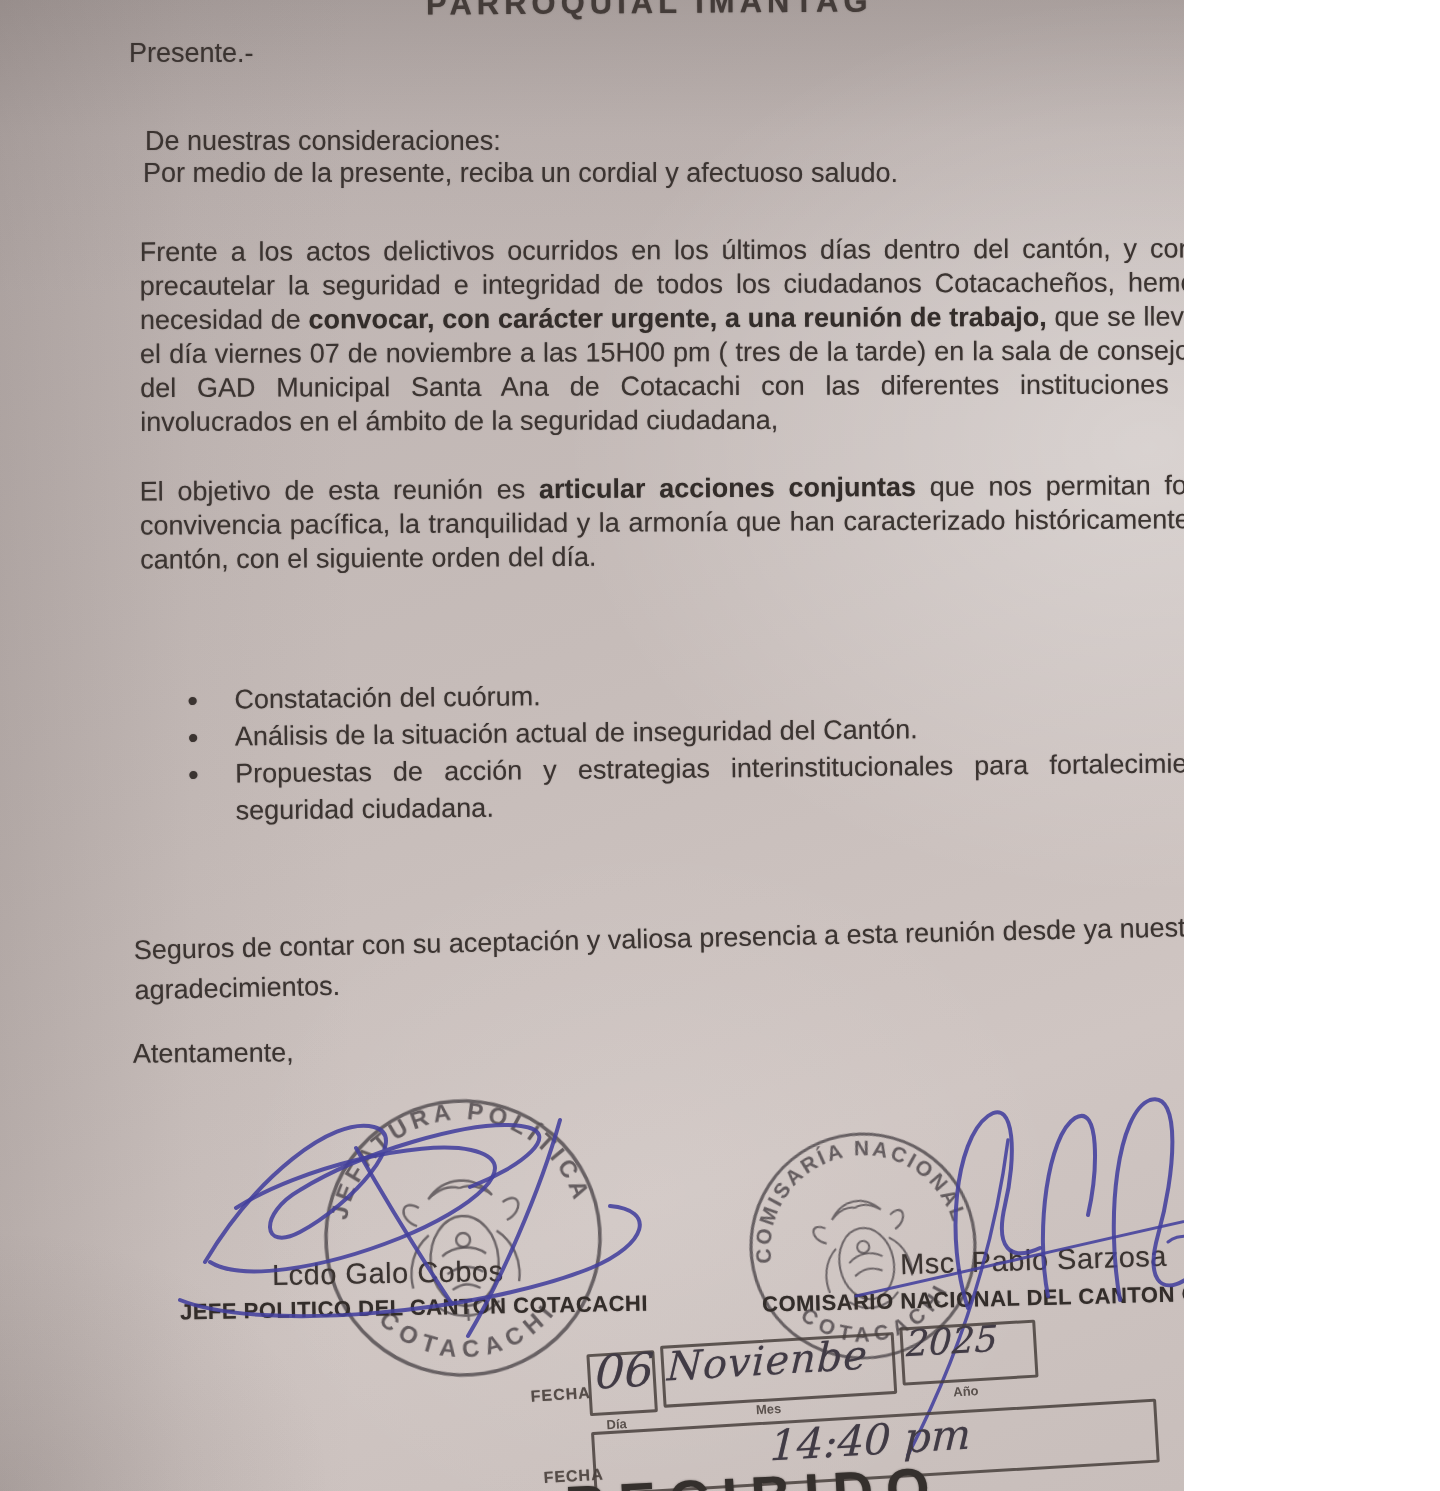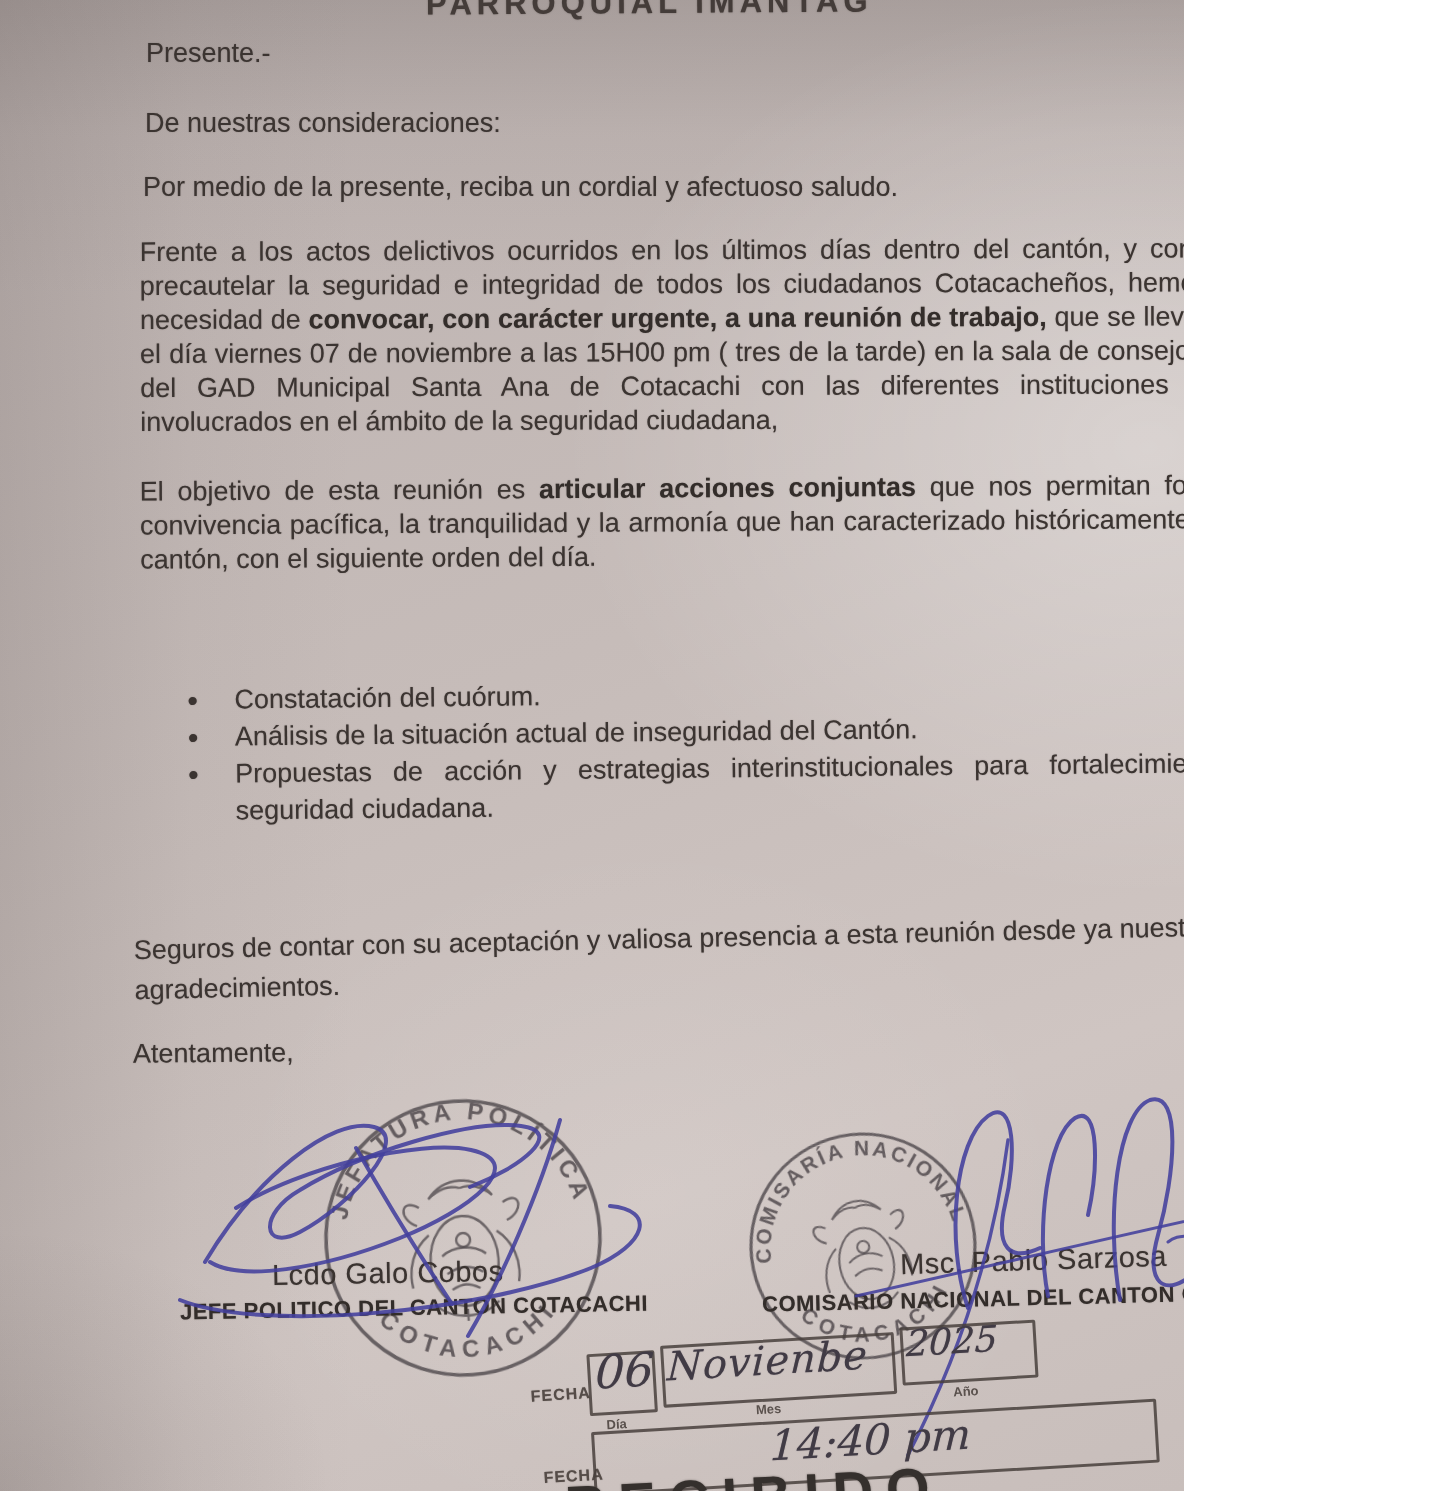--- a/index.html
+++ b/index.html
@@ -72,23 +72,23 @@
     transform:rotate(-3deg);
   }
 </style>
 </head>
 <body>
 
 <div id="page">
 
   <div id="top-clip">PARROQUIAL IMANTAG</div>
 
-  <div class="txt single" style="top:36px;left:146px;">Presente.-</div>
-  <div class="txt single" style="top:106px;left:145px;">De nuestras consideraciones:</div>
-  <div class="txt single" style="top:170px;left:143px;">Por medio de la presente, reciba un cordial y afectuoso saludo.</div>
+  <div class="txt single" style="top:36px;left:129px;">Presente.-</div>
+  <div class="txt single" style="top:124px;left:145px;">De nuestras consideraciones:</div>
+  <div class="txt single" style="top:156px;left:143px;">Por medio de la presente, reciba un cordial y afectuoso saludo.</div>
 
   <div class="txt para" style="top:233px;transform:rotate(-.2deg);"><span>Frente a los actos delictivos ocurridos en los últimos días dentro del cantón, y con el fin de precautelar la seguridad e integridad de todos los ciudadanos Cotacacheños, hemos visto la necesidad de </span><span class="bold-run">convocar, con carácter urgente, a una reunión de trabajo,</span><span> que se llevara a cabo el día viernes 07 de noviembre a las 15H00 pm ( tres de la tarde) en la sala de consejo municipal del  GAD Municipal Santa Ana de Cotacachi con las diferentes instituciones y actores involucrados en el ámbito de la seguridad ciudadana,</span></div>
 
   <div class="txt para" style="top:471px;transform:rotate(-.35deg);"><span>El objetivo de esta reunión es </span><span class="bold-run">articular acciones conjuntas</span><span> que nos permitan fortalecer la convivencia pacífica, la tranquilidad y la armonía que han caracterizado históricamente a nuestro cantón, con el siguiente orden del día.</span></div>
 
   <div class="txt" id="agenda">
     <div class="agenda-item">
       <span class="dot">•</span>
       <span class="it-text">Constatación del cuórum.</span>
     </div>

